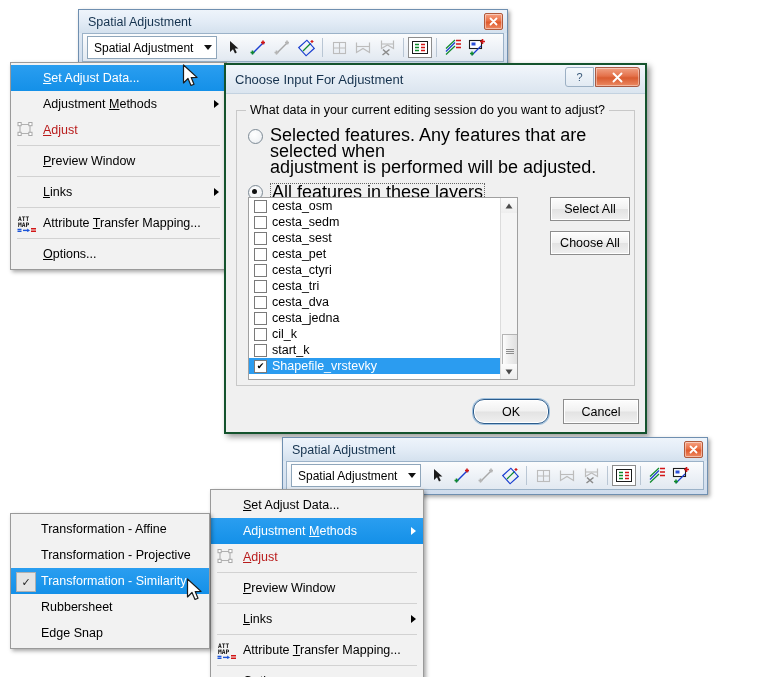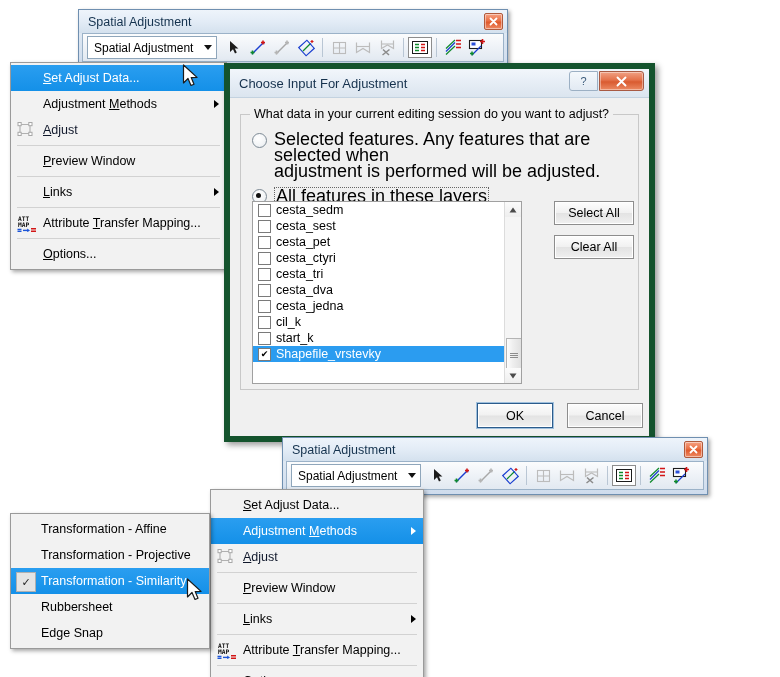--- a/index.html
+++ b/index.html
@@ -88,21 +88,21 @@
     padding-left:32px;padding-right:18px;
     font-size:12.5px;
     cursor:pointer;
     white-space:nowrap;
     color:#000;
   }
   .mi.sel{
     background:linear-gradient(to bottom,#2a9ef0 0%,#1490e8 100%);
     color:#fff;
   }
-  .mi.dis{color:#0f172a;cursor:default;}
+  .mi.dis{color:#b91c1c;cursor:default;}
   .mi .ul{text-decoration:underline;}
   .mi-sep{height:1px;background:#d2d2d2;margin:2px 6px 2px 6px;}
   .mi-arrow{
     position:absolute;right:7px;top:50%;margin-top:-4px;
     width:0;height:0;
     border-top:4px solid transparent;border-bottom:4px solid transparent;
     border-left:5px solid #000;
   }
   .mi.sel .mi-arrow{border-left-color:#fff;}
   .mi-ico{position:absolute;left:6px;top:50%;margin-top:-8px;width:18px;height:16px;}
@@ -112,21 +112,21 @@
     border:1px solid #b0b0b0;
     background:#e4e4e4;
     display:flex;align-items:center;justify-content:center;
     font-size:11px;color:#222;
   }
 
   
   .dlg{
     position:absolute;
     background:#f0f0f0;
-    border:6px solid #14532d;
+    border:2px solid #14532d;
     box-shadow:3px 3px 6px rgba(0,0,0,0.4);
   }
   .dlg-title{
     height:28px;
     display:flex;align-items:center;
     padding-left:9px;
     position:relative;
     font-size:13px;color:#15314d;
     background:linear-gradient(to bottom,#f2f6fb 0%,#e7eef6 45%,#dbe5ef 100%);
     border-bottom:1px solid #c3d2e0;
@@ -402,20 +402,24 @@
         </span>
       </div>
 
       <div class="radio-row" style="margin-top:8px;">
         <span class="radio on"></span>
         <span class="radio-lbl dotted">All features in these layers</span>
       </div>
 
       <div class="listbox" id="layerList" style="left:11px;top:86px;width:268px;height:181px;">
         <div id="layerItems" style="position:absolute;left:0;top:0;right:17px;">
+            <div class="lb-item">
+              <span class="cb"></span>
+              <span>cesta_osm</span>
+            </div>
             <div class="lb-item">
               <span class="cb"></span>
               <span>cesta_sedm</span>
             </div>
             <div class="lb-item">
               <span class="cb"></span>
               <span>cesta_sest</span>
             </div>
             <div class="lb-item">
               <span class="cb"></span>
@@ -465,24 +469,24 @@
           </div>
           <div class="sb-arrow bot">
             <svg width="8" height="6" viewBox="0 0 8 6">
                 <path d="M4 5.5 L0.5 0.5 L7.5 0.5 Z" fill="#4a4a4a"></path>
               </svg>
           </div>
         </div>
       </div>
 
       <div class="btn" style="position:absolute;left:313px;top:86px;width:78px;height:22px;">Select All</div>
-      <div class="btn" style="position:absolute;left:313px;top:120px;width:78px;height:22px;">Clear All</div>
-    </div>
-
-    <div class="btn def" style="position:absolute;left:247px;top:305px;width:74px;height:23px;">OK</div>
+      <div class="btn" style="position:absolute;left:313px;top:120px;width:78px;height:22px;">Choose All</div>
+    </div>
+
+    <div class="btn def" style="position:absolute;left:247px;top:305px;width:74px;height:23px;border-radius:11px;">OK</div>
     <div class="btn" style="position:absolute;left:337px;top:305px;width:74px;height:23px;">Cancel</div>
   </div>
 </div>
 
 <div class="tb-win" id="tbBot" style="left:282px;top:437px;width:424px;height:56px;">
   <div class="tb-title">
     <span>Spatial Adjustment</span>
     <div class="tb-close">
       <svg width="9" height="9" viewBox="0 0 9 9">
           <path d="M1.5 1.5 L7.5 7.5 M7.5 1.5 L1.5 7.5" stroke="#ffffff" stroke-width="1.8" stroke-linecap="round"></path>

